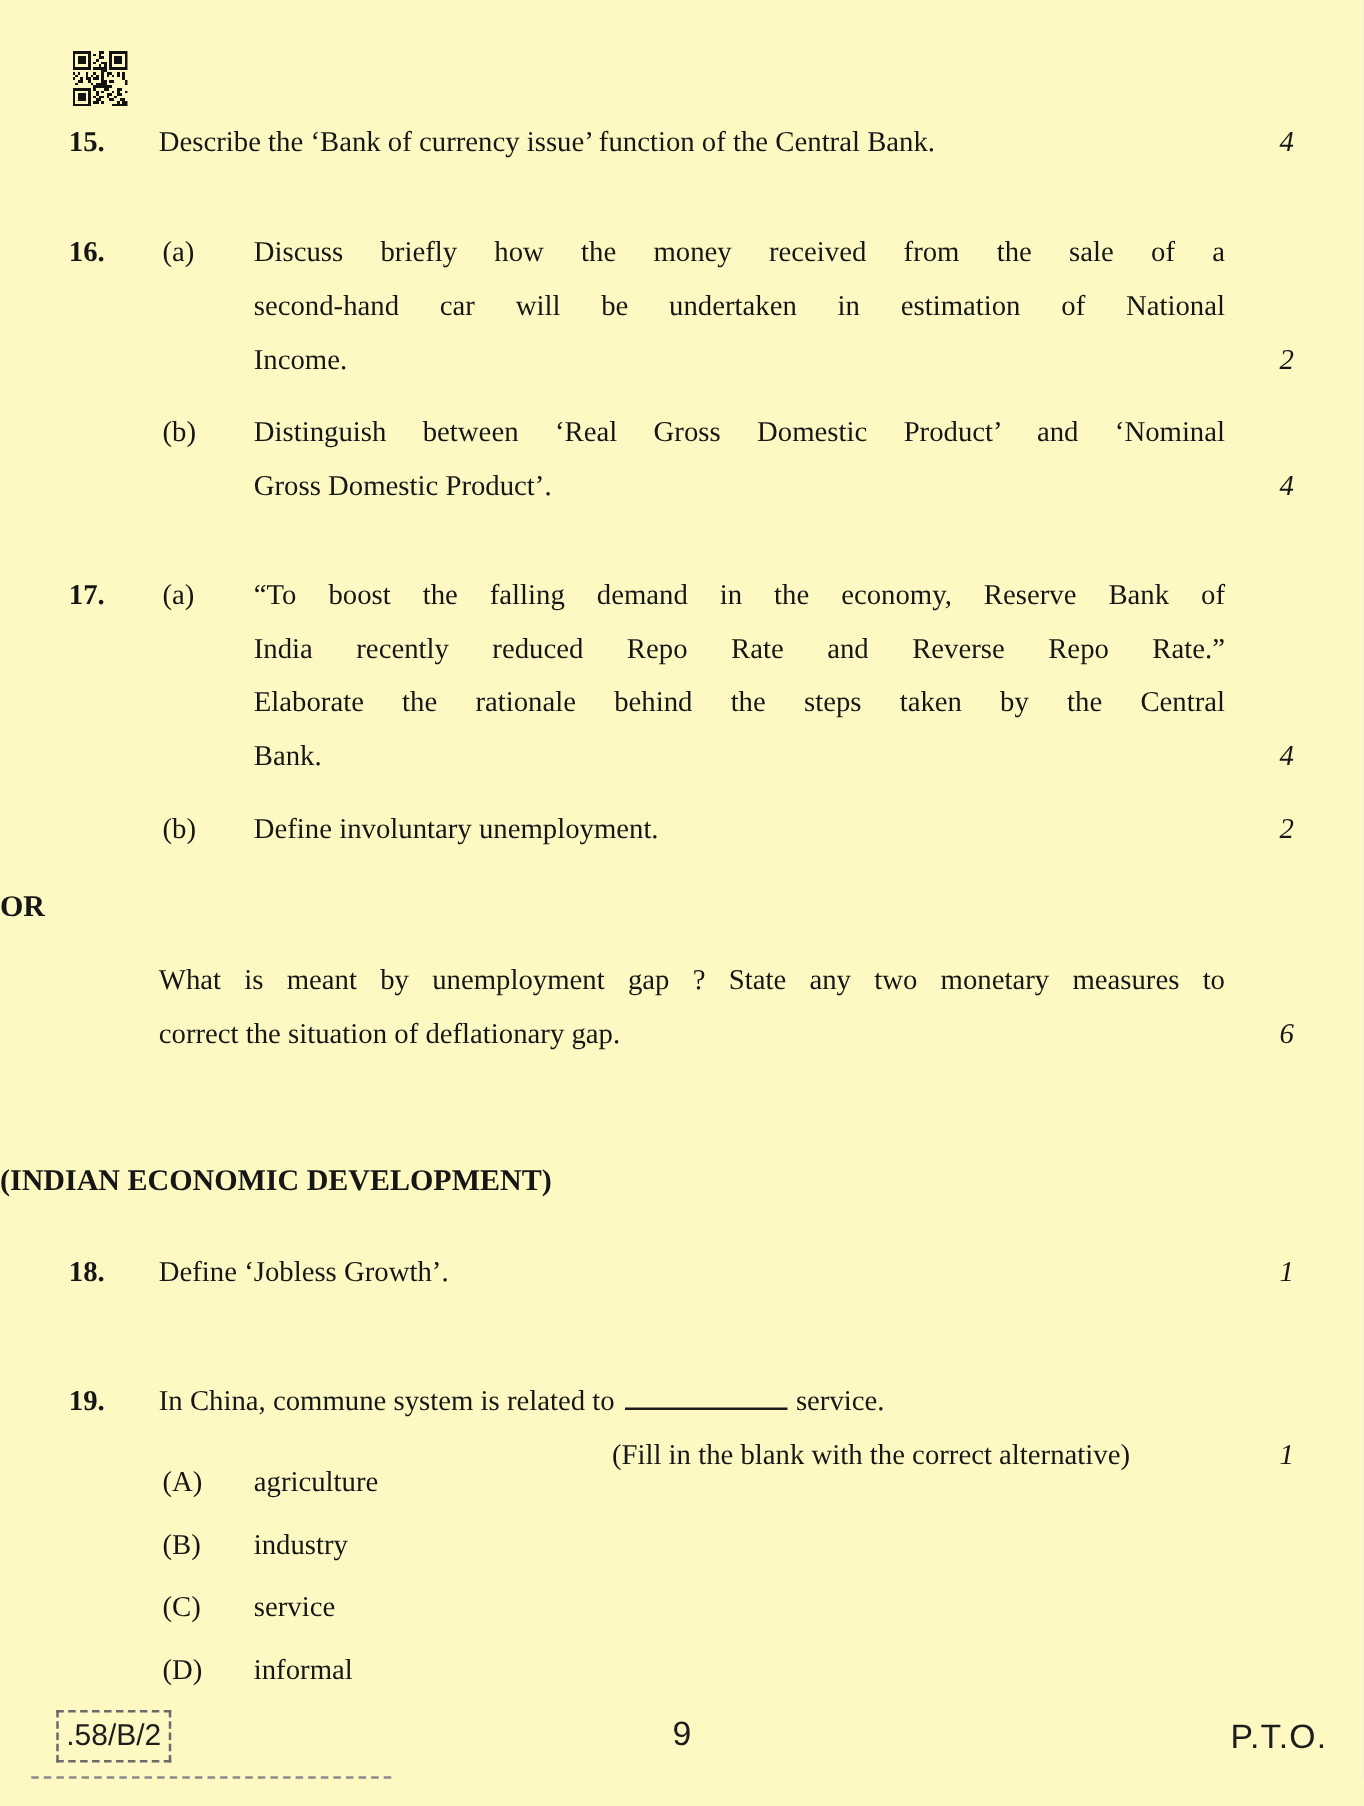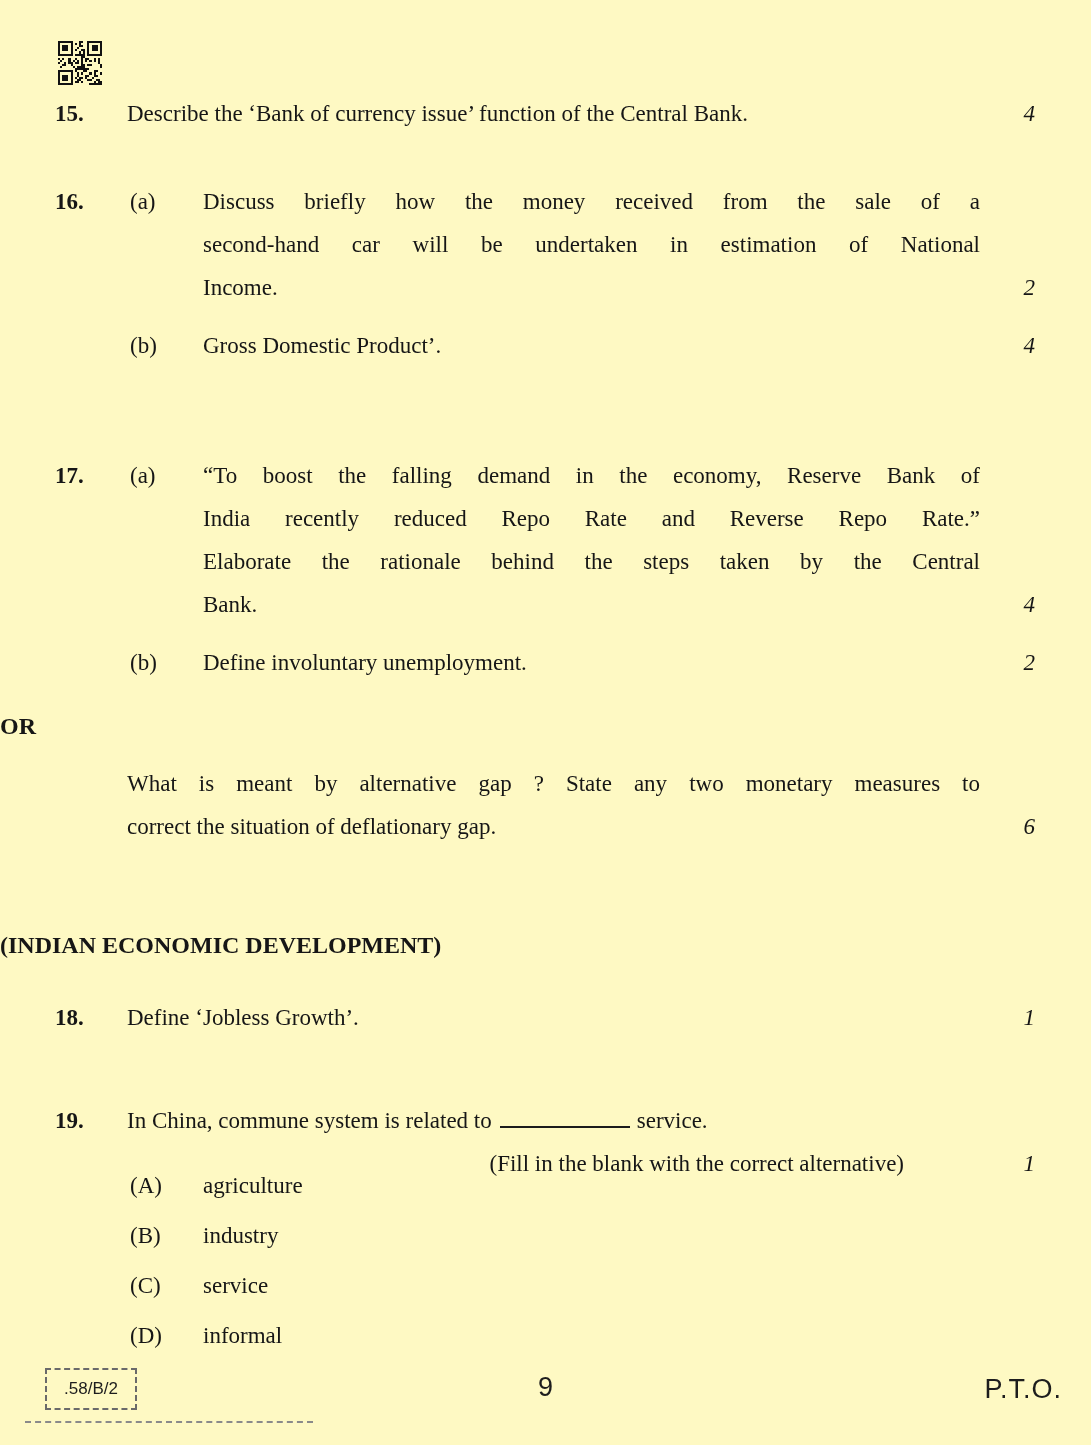--- a/index.html
+++ b/index.html
@@ -56,21 +56,21 @@
   .qr{
     position:absolute;left:58px;top:40px;width:44px;height:46px;
   }
   
   .paper-code-box{
     position:absolute;left:45px;top:1368px;
     width:92px;height:42px;
     border:2px dashed #6a6a6a;
     display:flex;align-items:center;justify-content:center;
     font-family:"Liberation Sans", sans-serif;
-    font-size:17px;color:#1d1d1d;
+    font-size:24px;color:#1d1d1d;
     box-sizing:border-box;
   }
   .footer-dash-line{
     position:absolute;left:25px;top:1421px;
     width:288px;height:0;
     border-top:2px dashed #8a8a8a;
   }
   .page-num{
     position:absolute;left:0;top:1370px;width:1091px;
     text-align:center;
@@ -313,20 +313,21 @@
       <div class="jline">Discuss briefly how the money received from the sale of a</div>
       <div class="jline">second-hand car will be undertaken in estimation of National</div>
       <div class="lline">Income.</div>
     </div>
     <span class="mark">2</span>
   </div>
 
   <div class="row" style="top:324px">
     <span class="plabel">(b)</span>
     <div class="lvl2-text">
+      <div class="jline">Distinguish between ‘Real Gross Domestic Product’ and ‘Nominal</div>
       <div class="lline">Gross Domestic Product’.</div>
     </div>
     <span class="mark">4</span>
   </div>
 
   <div class="row" style="top:454px">
     <span class="qnum">17.</span>
     <span class="plabel">(a)</span>
     <div class="lvl2-text">
       <div class="jline">“To boost the falling demand in the economy, Reserve Bank of</div>
@@ -340,21 +341,21 @@
   <div class="row" style="top:641px">
     <span class="plabel">(b)</span>
     <div class="lvl2-text lline">Define involuntary unemployment.</div>
     <span class="mark">2</span>
   </div>
 
   <div class="center-row" style="top:705px">OR</div>
 
   <div class="row" style="top:762px">
     <div class="lvl1-text">
-      <div class="jline">What is meant by alternative gap ? State any two monetary measures to</div>
+      <div class="jline">What is meant by unemployment gap ? State any two monetary measures to</div>
       <div class="lline">correct the situation of deflationary gap.</div>
     </div>
     <span class="mark">6</span>
   </div>
 
   <div class="center-row" style="top:924px">(INDIAN ECONOMIC DEVELOPMENT)</div>
 
   <div class="row" style="top:996px">
     <span class="qnum">18.</span>
     <div class="lvl1-text lline">Define ‘Jobless Growth’.</div>

